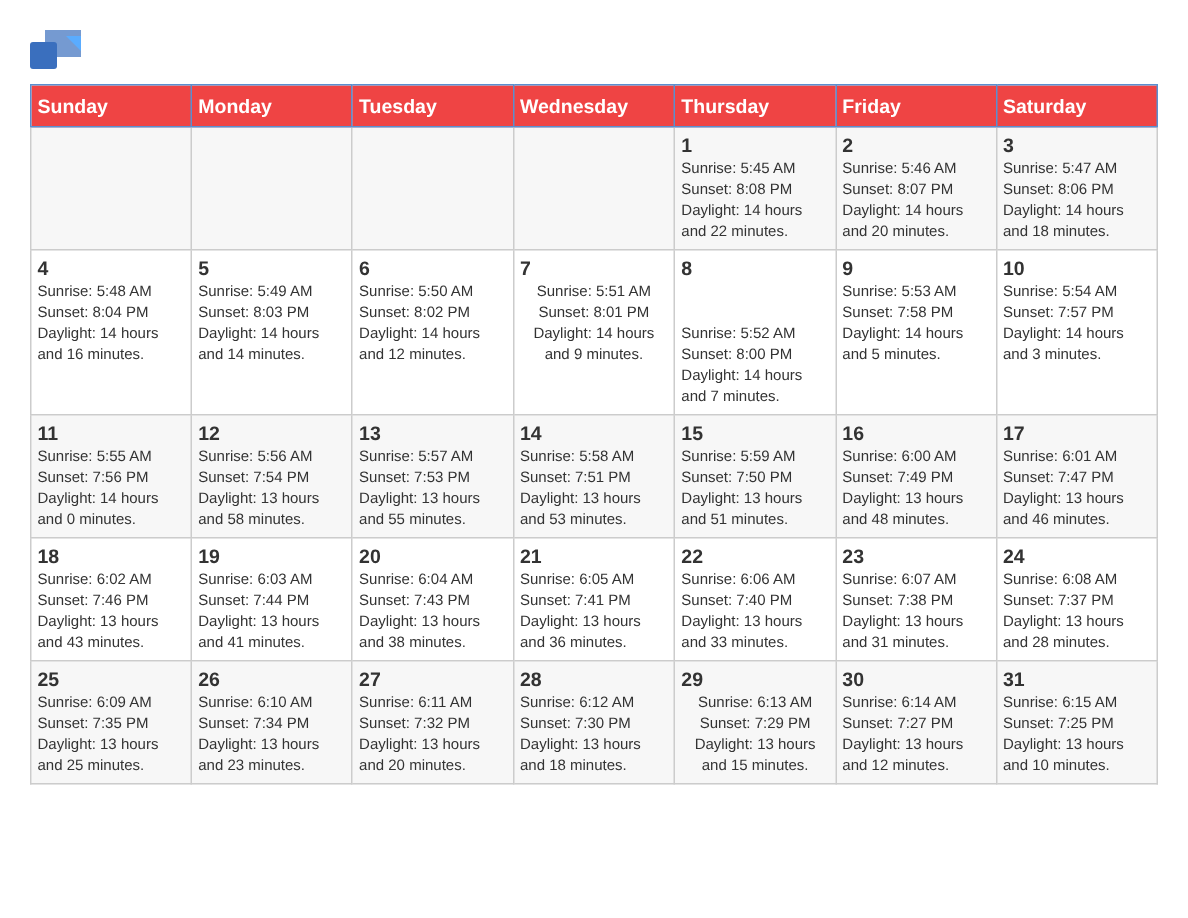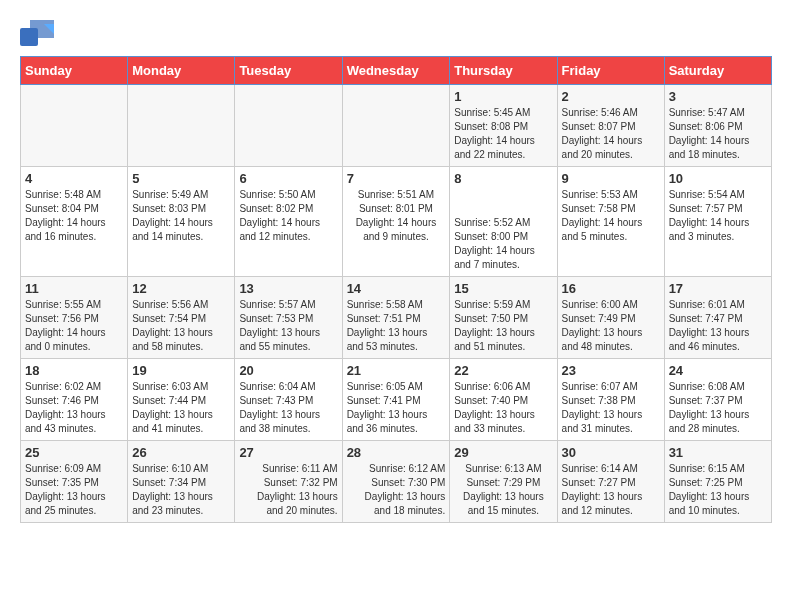--- a/index.html
+++ b/index.html
@@ -306,28 +306,28 @@
         </td>
         <td>
           <span class="day-number">26</span>
           <div class="day-info" style="white-space: pre-line;">Sunrise: 6:10 AM
 Sunset: 7:34 PM
 Daylight: 13 hours
 and 23 minutes.</div>
         </td>
         <td>
           <span class="day-number">27</span>
-          <div class="day-info" style="white-space: pre-line; text-align: right;">Sunrise: 6:11 AM
+          <div class="day-info" style="white-space: pre-line;">Sunrise: 6:11 AM
 Sunset: 7:32 PM
 Daylight: 13 hours
 and 20 minutes.</div>
         </td>
         <td>
           <span class="day-number">28</span>
-          <div class="day-info" style="white-space: pre-line; text-align: right;">Sunrise: 6:12 AM
+          <div class="day-info" style="white-space: pre-line;">Sunrise: 6:12 AM
 Sunset: 7:30 PM
 Daylight: 13 hours
 and 18 minutes.</div>
         </td>
         <td>
           <span class="day-number">29</span>
           <div class="day-info" style="white-space: pre-line; text-align: center;">Sunrise: 6:13 AM
 Sunset: 7:29 PM
 Daylight: 13 hours
 and 15 minutes.</div>

